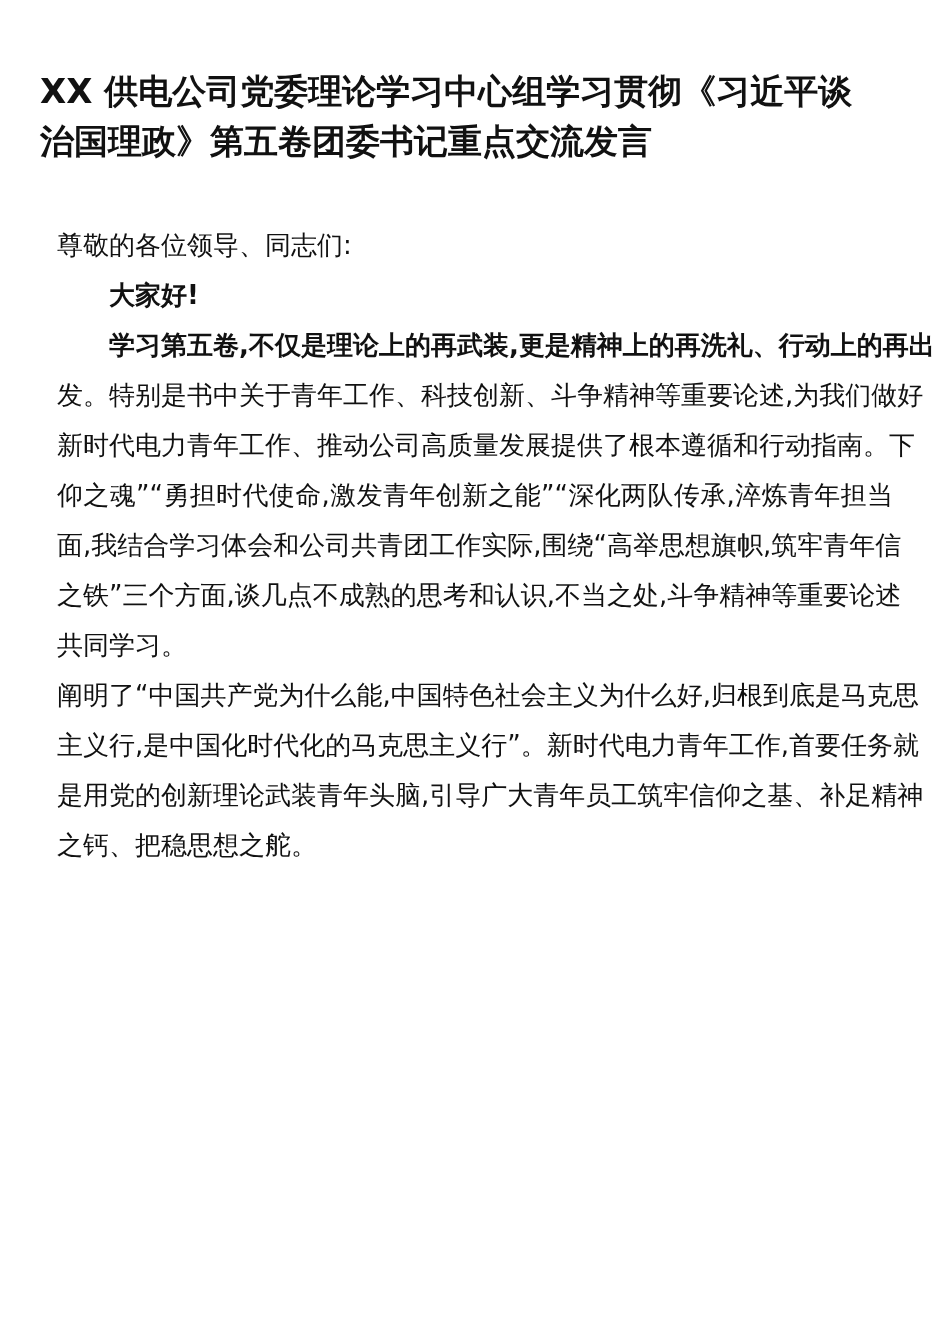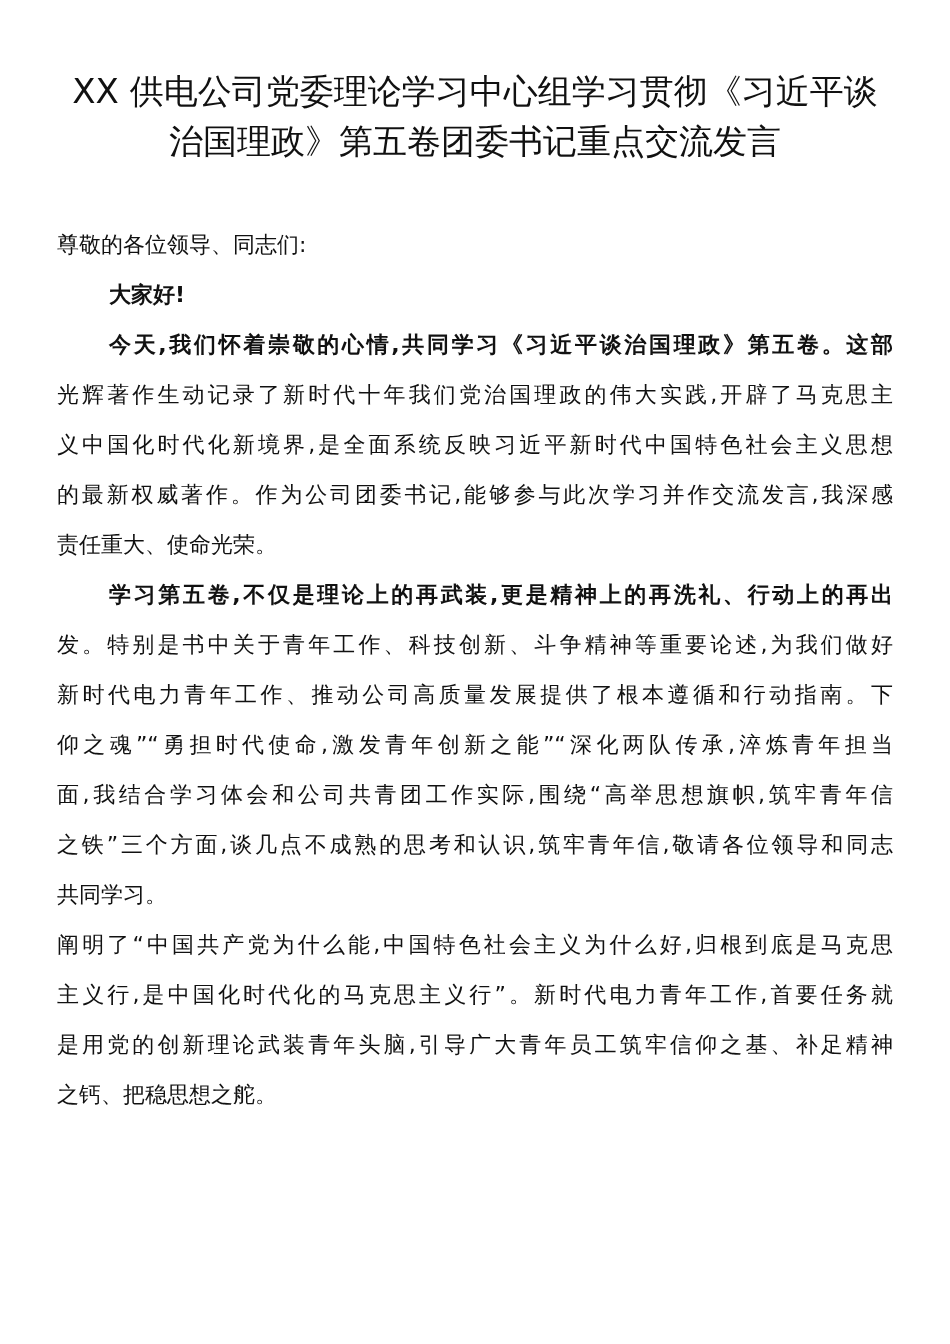--- a/index.html
+++ b/index.html
@@ -20,34 +20,33 @@
       left: 0; top: 0;
       width: 950px;
       height: 1344px;
       background: #ffffff;
     }
     .title {
       position: absolute;
       left: 40px;
       top: 66px;
       width: 870px;
-      text-align: center;
       font-size: 34px;
       line-height: 50px;
       letter-spacing: 0px;
-      font-weight: normal;
+      font-weight: bold;
       margin: 0;
     }
     .title span { display: block; white-space: nowrap; }
     .body {
       position: absolute;
       left: 57px;
       top: 220px;
       width: 836px;
-      font-size: 22px;
+      font-size: 26px;
       line-height: 50px;
     }
     .line {
       display: block;
       white-space: nowrap;
       height: 50px;
       text-align: justify;
       text-align-last: justify;
     }
     .line.last, .line.short {
@@ -63,35 +62,28 @@
   <h1 class="title">
     <span>XX 供电公司党委理论学习中心组学习贯彻《习近平谈</span>
     <span>治国理政》第五卷团委书记重点交流发言</span>
   </h1>
 
   <div class="body">
 
     <span class="line short">尊敬的各位领导、同志们:</span>
     <span class="line short indent">大家好!</span>
 
-    <div>
-      <span class="line indent">今天,我们怀着崇敬的心情,共同学习《习近平谈治国理政》第五卷。这部</span>
-      <span class="line">光辉著作生动记录了新时代十年我们党治国理政的伟大实践,开辟了马克思主</span>
-      <span class="line">义中国化时代化新境界,是全面系统反映习近平新时代中国特色社会主义思想</span>
-      <span class="line">的最新权威著作。作为公司团委书记,能够参与此次学习并作交流发言,我深感</span>
-      <span class="line last">责任重大、使命光荣。</span>
-    </div>
 
     <div>
       <span class="line indent">学习第五卷,不仅是理论上的再武装,更是精神上的再洗礼、行动上的再出</span>
       <span class="line">发。特别是书中关于青年工作、科技创新、斗争精神等重要论述,为我们做好</span>
       <span class="line">新时代电力青年工作、推动公司高质量发展提供了根本遵循和行动指南。下</span>
       <span class="line">仰之魂”“勇担时代使命,激发青年创新之能”“深化两队传承,淬炼青年担当</span>
       <span class="line">面,我结合学习体会和公司共青团工作实际,围绕“高举思想旗帜,筑牢青年信</span>
-      <span class="line">之铁”三个方面,谈几点不成熟的思考和认识,筑牢青年信,敬请各位领导和同志</span>
+      <span class="line">之铁”三个方面,谈几点不成熟的思考和认识,不当之处,斗争精神等重要论述</span>
       <span class="line last">共同学习。</span>
     </div>
 
 
     <div>
       <span class="line">阐明了“中国共产党为什么能,中国特色社会主义为什么好,归根到底是马克思</span>
       <span class="line">主义行,是中国化时代化的马克思主义行”。新时代电力青年工作,首要任务就</span>
       <span class="line">是用党的创新理论武装青年头脑,引导广大青年员工筑牢信仰之基、补足精神</span>
       <span class="line last">之钙、把稳思想之舵。</span>
     </div>

